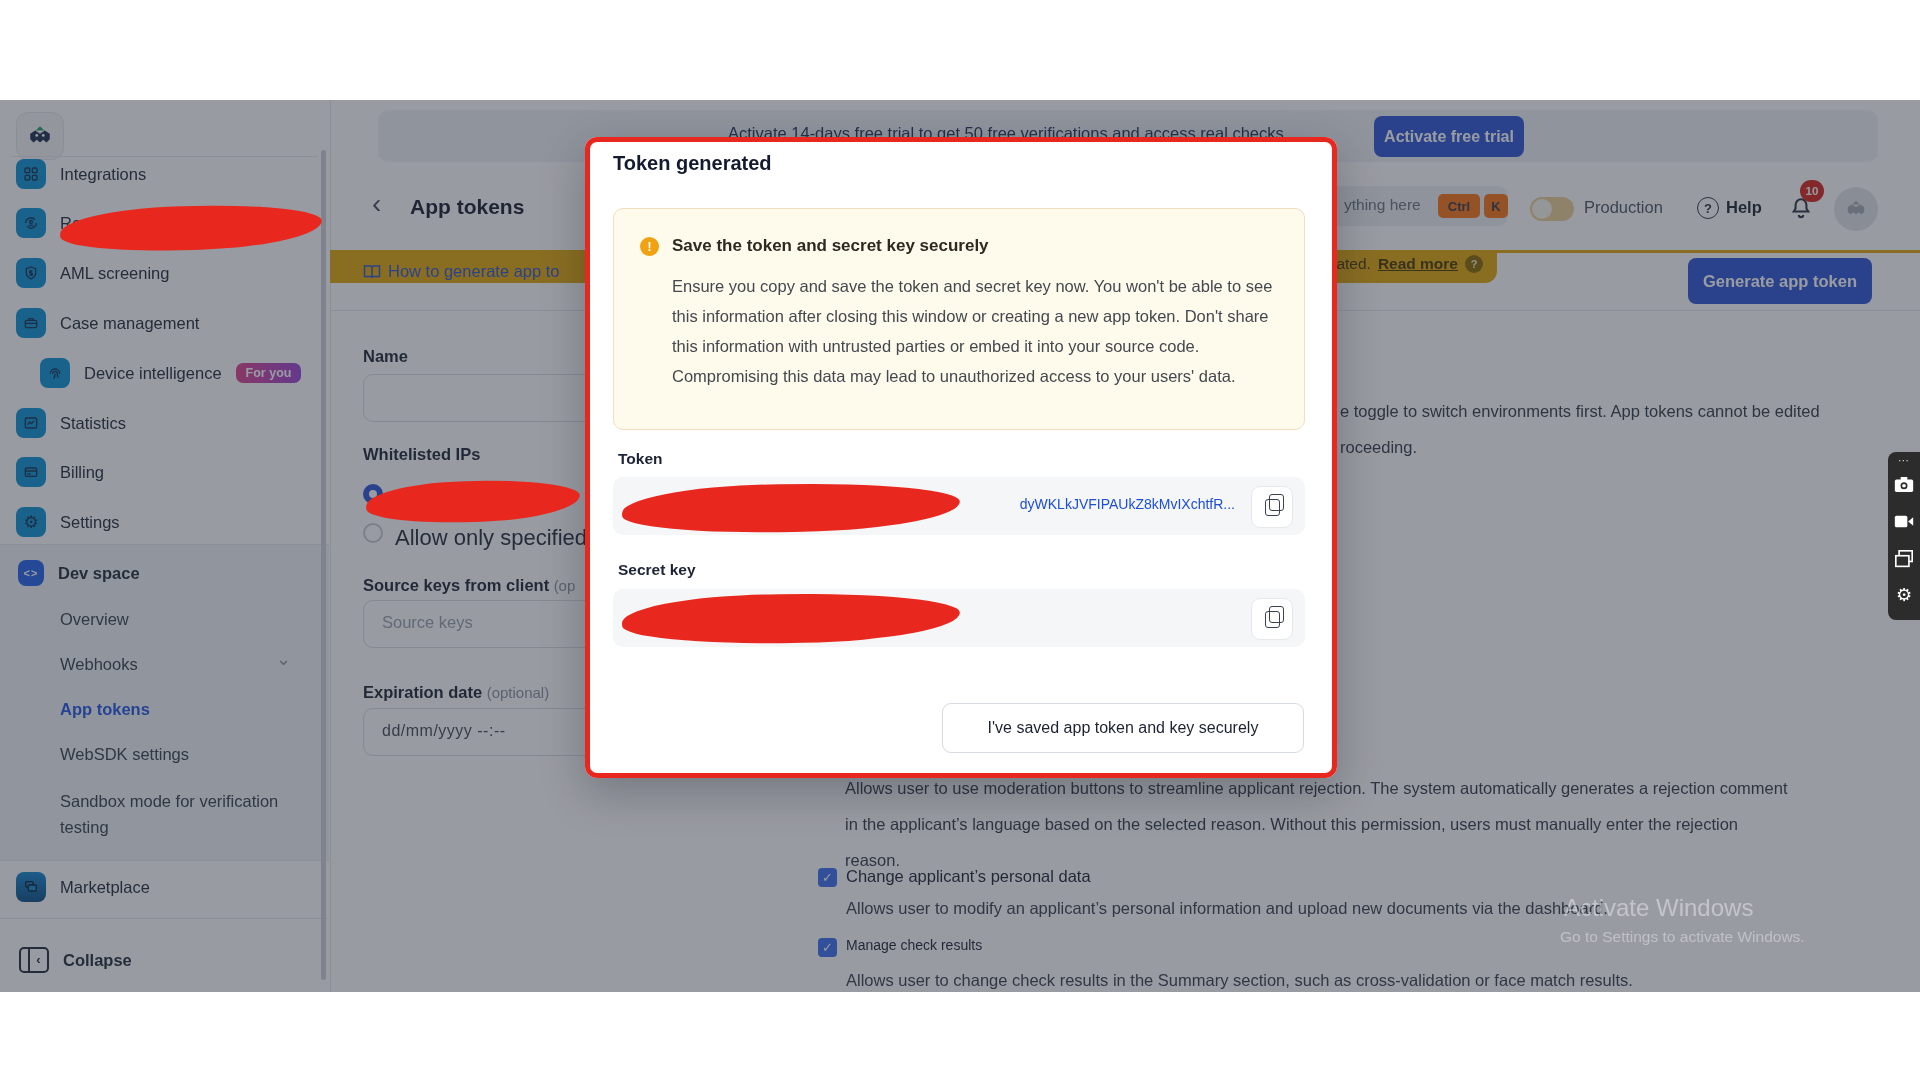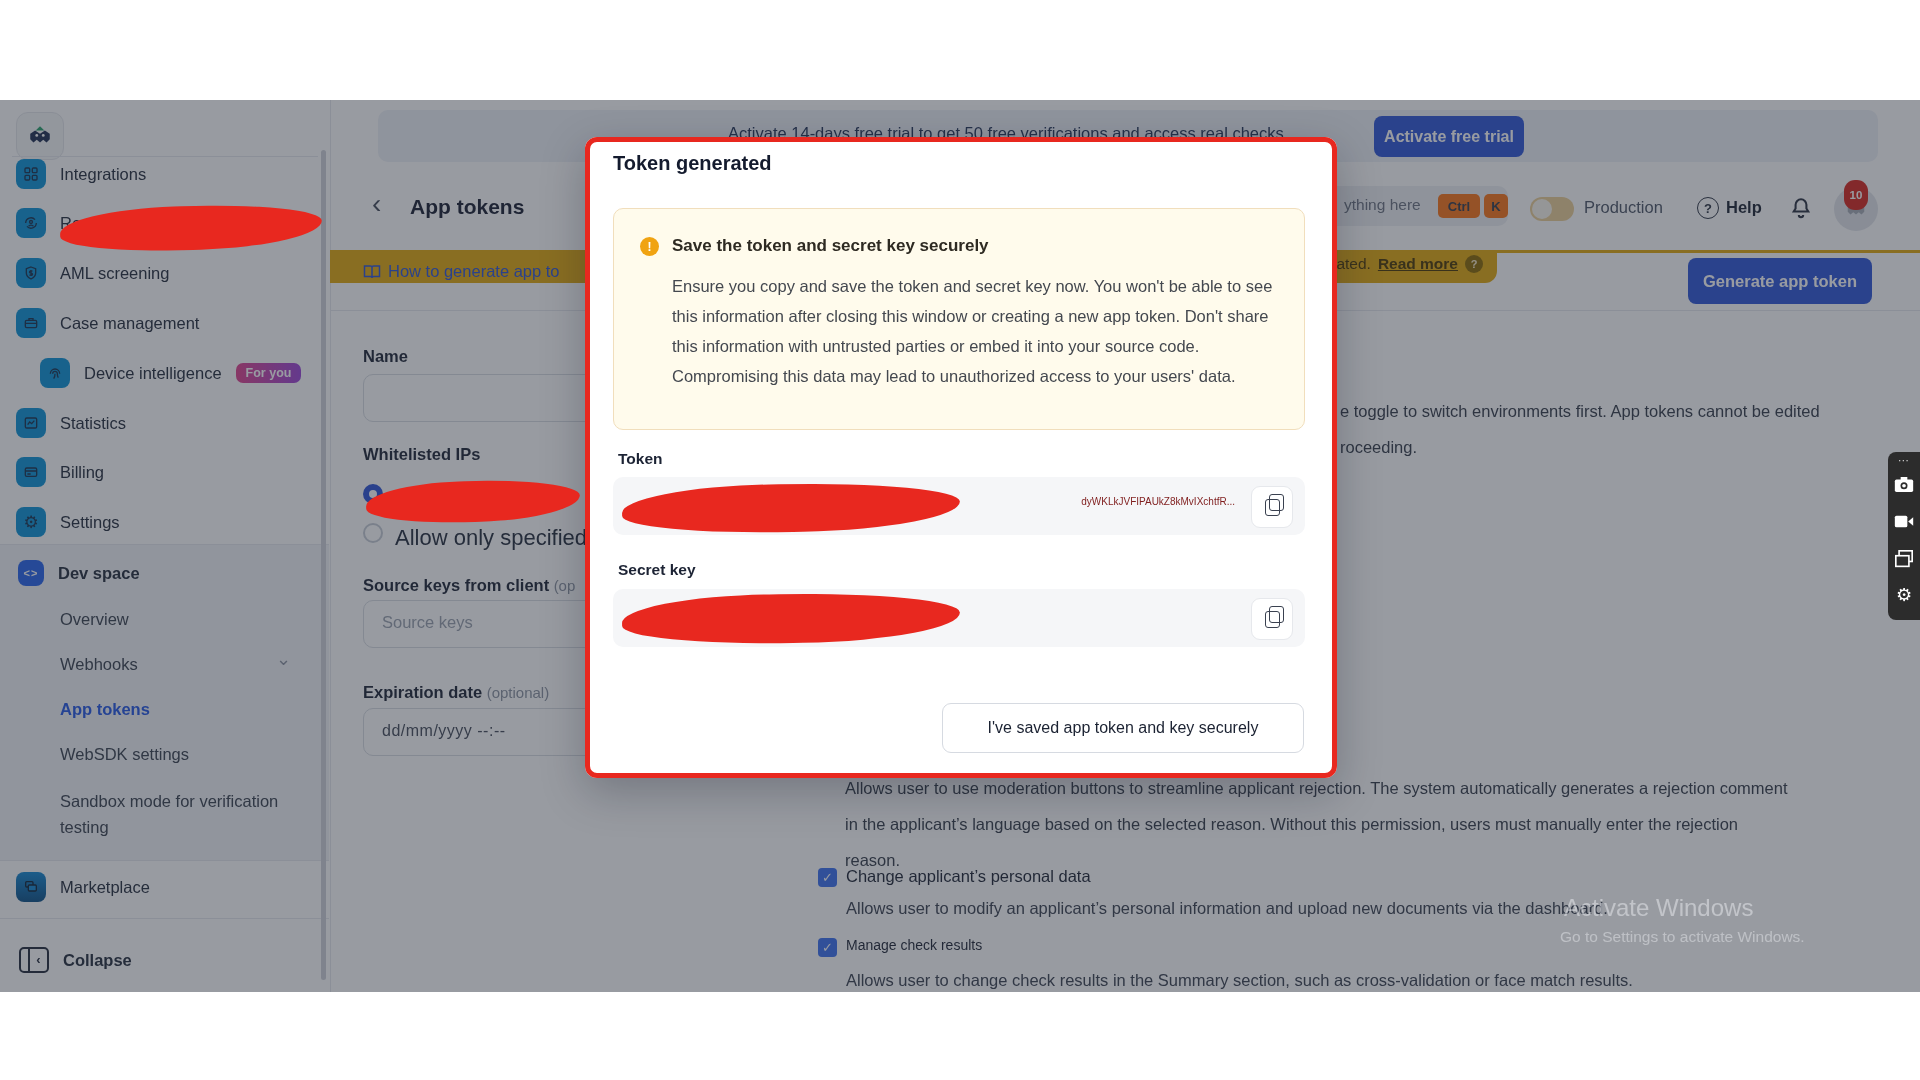--- a/index.html
+++ b/index.html
@@ -207,22 +207,22 @@
   <div class="abs" style="left:1697px;top:97px;width:20px;height:20px;border:1.8px solid #2b3342;border-radius:50%;
        display:flex;align-items:center;justify-content:center;font-size:13px;font-weight:700;color:#2b3342;">?</div>
   <div class="abs" style="left:1726px;top:98px;font-size:16.5px;font-weight:600;color:#1c2433;">Help</div>
 
   <div class="abs" style="left:1788px;top:95px;">
     <svg width="26" height="26" viewBox="0 0 24 24" fill="none" stroke="#2a3140" stroke-width="1.9">
       <path d="M12 4a5 5 0 0 1 5 5v3.4l1.7 2.8H5.3L7 12.4V9a5 5 0 0 1 5-5z"></path>
       <path d="M10 18.5a2 2 0 0 0 4 0"></path>
     </svg>
   </div>
-  <div class="abs" style="left:1800px;top:80px;width:24px;height:30px;border-radius:11px;background:#d7261d;
-       color:#fff;font-size:11.5px;font-weight:700;display:flex;align-items:center;justify-content:center;z-index:2;margin-left:44px;">10</div>
+  <div class="abs" style="left:1800px;top:80px;width:24px;height:22px;border-radius:11px;background:#d7261d;
+       color:#fff;font-size:11.5px;font-weight:700;display:flex;align-items:center;justify-content:center;z-index:2;">10</div>
 
   <div class="abs" style="left:1834px;top:87px;width:44px;height:44px;border-radius:50%;background:#e2e5ea;
        display:flex;align-items:center;justify-content:center;">
     <svg width="22" height="22" viewBox="0 0 24 24" opacity="0.45">
       <polygon points="12,3 16,7 8,7" fill="#5c6676"></polygon>
       <path d="M3 10 l4.5 -3 4.5 3 4.5 -3 4.5 3 v5 l-3 3 -3 -2.5 -3 2.5 -3 -2.5 -3 2.5 -3 -3 z" fill="#5c6676"></path>
     </svg>
   </div>
 
   <div class="abs" style="left:330px;top:150px;width:1590px;height:3px;background:#e2a90c;"></div>
@@ -297,21 +297,21 @@
 
   <div class="abs" style="left:28px;top:71px;width:692px;height:222px;background:#fffbec;border:1.5px solid #f1debc;border-radius:10px;box-sizing:border-box;">
     <div style="position:absolute;left:26px;top:28px;width:19px;height:19px;border-radius:50%;background:#f0a312;
          color:#fff;font-size:12px;font-weight:700;display:flex;align-items:center;justify-content:center;">!</div>
     <div style="position:absolute;left:58px;top:27px;font-size:17px;font-weight:700;color:#2e2a22;">Save the token and secret key securely</div>
     <div style="position:absolute;left:58px;top:62px;width:605px;font-size:16.5px;line-height:30px;color:#44484f;">Ensure you copy and save the token and secret key now. You won't be able to see this information after closing this window or creating a new app token. Don't share this information with untrusted parties or embed it into your source code. Compromising this data may lead to unauthorized access to your users' data.</div>
   </div>
 
   <div class="abs" style="left:33px;top:313px;font-size:15.5px;font-weight:600;color:#1c2334;">Token</div>
   <div class="token-field" style="top:340px;">
-    <span style="position:absolute;right:70px;top:19px;font-size:10px;color:#7f1d1d;">dyWKLkJVFIPAUkZ8kMvIXchtfR...</span>
+    <span style="position:absolute;right:70px;top:19px;font-size:14px;color:#1d4ed8;">dyWKLkJVFIPAUkZ8kMvIXchtfR...</span>
     <div class="copy-btn">
       <span class="copy-glyph"></span>
     </div>
   </div>
 
   <div class="abs" style="left:33px;top:424px;font-size:15.5px;font-weight:600;color:#1c2334;">Secret key</div>
   <div class="token-field" style="top:452px;">
     <div class="copy-btn">
       <span class="copy-glyph"></span>
     </div>

